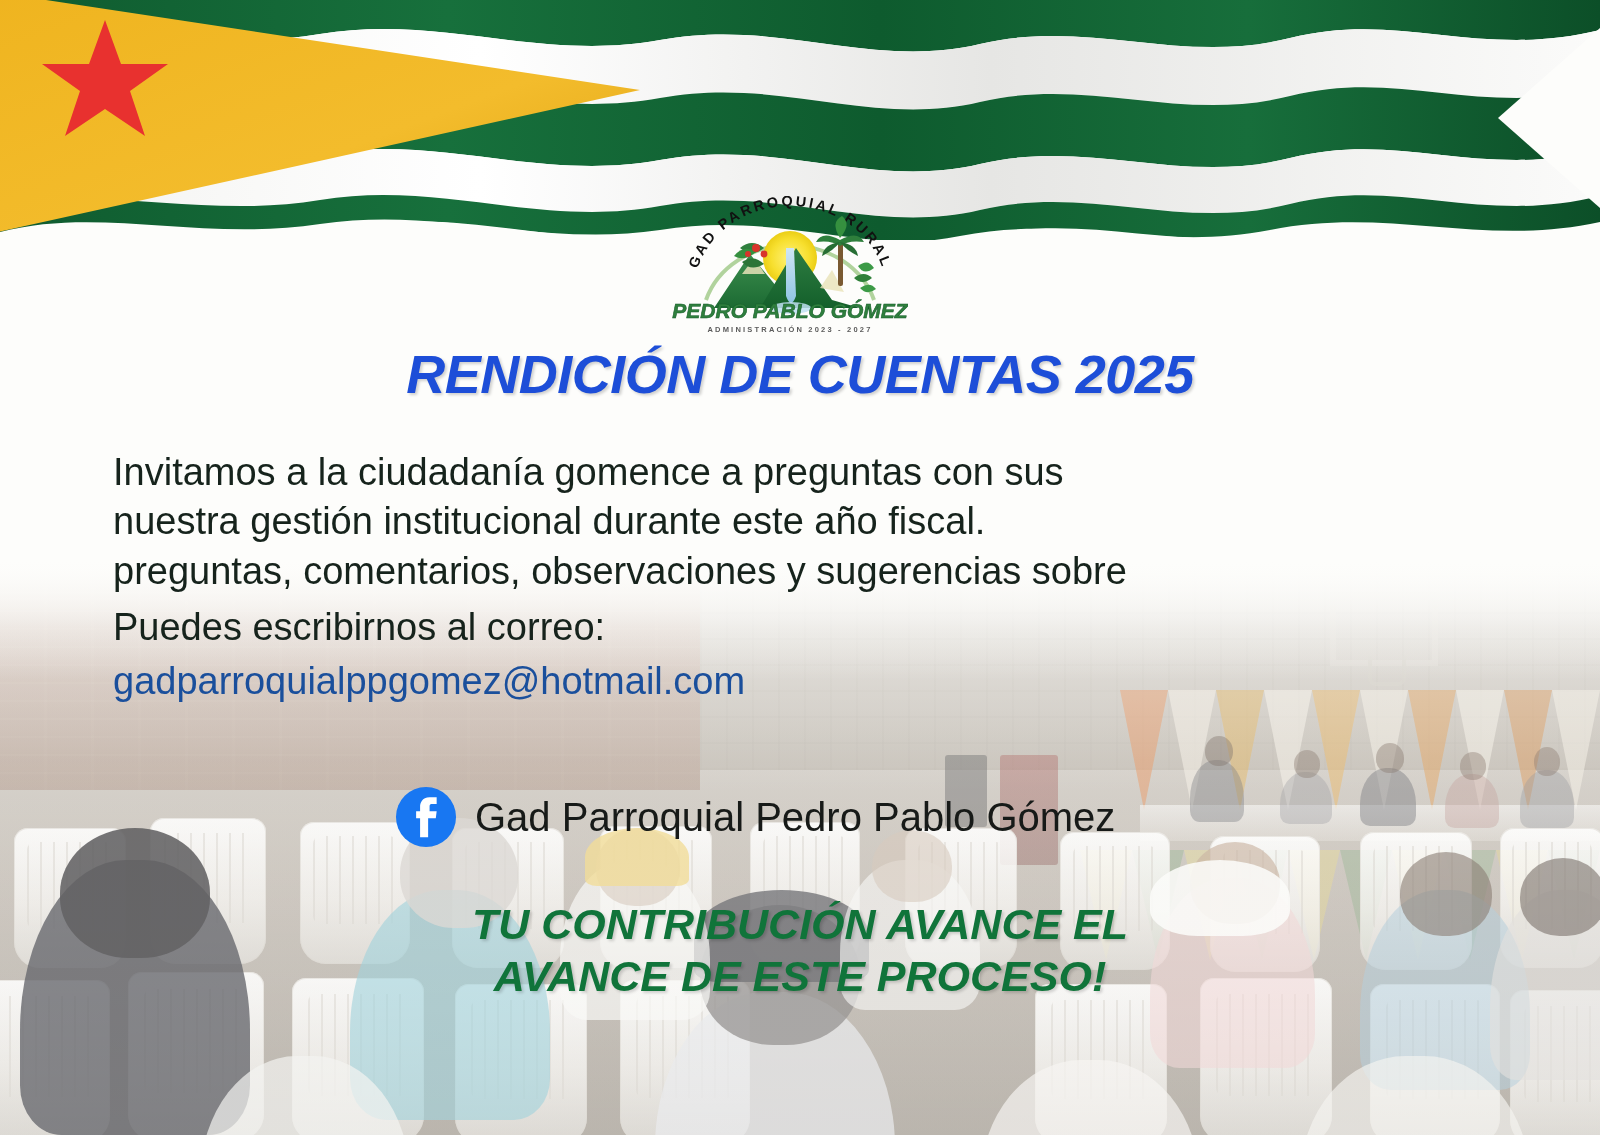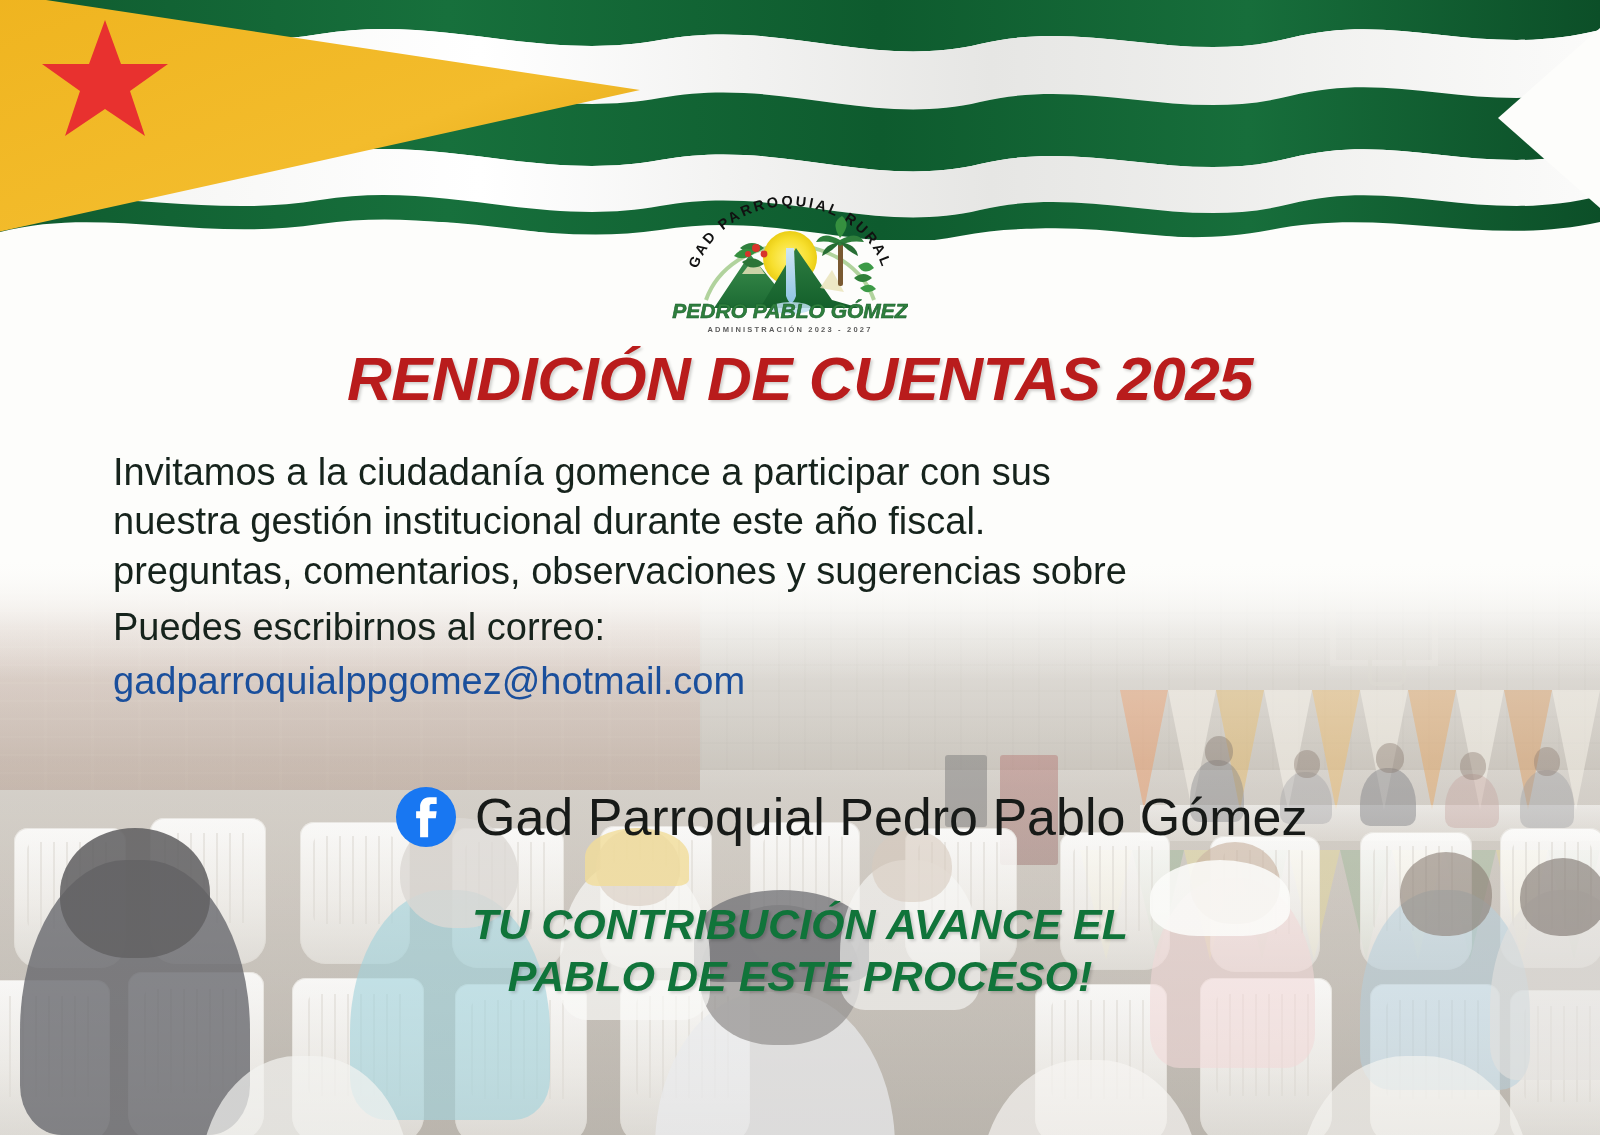--- a/index.html
+++ b/index.html
@@ -134,25 +134,25 @@
 
   
   .logo{
     position:absolute;left:672px;top:196px;width:236px;height:142px;
   }
 
   
   .title{
     position:absolute; left:0; top:343px; width:1600px;
     text-align:center;
-    font-size:62px;
+    font-size:54px;
     font-weight:bold;
     font-style:italic;
     letter-spacing:-0.5px;
-    color:#b91c1c;
+    color:#1d4ed8;
     font-family:"Liberation Sans", sans-serif;
     text-shadow: 2px 2px 3px rgba(0,0,0,0.18);
     white-space:nowrap;
   }
   .para{
     position:absolute; left:113px; top:448px; width:1345px;
     font-size:38px;
     line-height:1.30;
     color:#16231c;
     text-align:justify;
@@ -169,21 +169,21 @@
     position:absolute; left:113px; top:660px;
     font-size:38px; color:#1a4f9c;
     font-family:"Liberation Sans", sans-serif;
   }
   .fb-row{
     position:absolute; left:395px; top:786px;
     display:flex; align-items:center; gap:18px;
   }
   .fb-icon{ width:62px; height:62px; display:block; }
   .fb-name{
-    font-size:52px; color:#171a18;
+    font-size:40px; color:#171a18;
     font-family:"Liberation Sans", sans-serif;
     white-space:nowrap;
   }
   .slogan{
     position:absolute; left:0; top:898px; width:1600px;
     text-align:center;
     font-size:43px; font-weight:bold; font-style:italic;
     color:#10743a;
     line-height:1.22;
     font-family:"Liberation Sans", sans-serif;
@@ -455,34 +455,34 @@
 
       <text x="118" y="122" text-anchor="middle" font-family="'Liberation Sans', sans-serif" font-size="21" font-weight="bold" font-style="italic" fill="#2F7F3D" stroke="#17602C" stroke-width="0.6">PEDRO PABLO GÓMEZ</text>
 
       <text x="118" y="136" text-anchor="middle" font-family="'Liberation Sans', sans-serif" font-size="7.5" font-weight="bold" letter-spacing="2.2" fill="#5B5B5B">ADMINISTRACIÓN 2023 - 2027</text>
     </svg>
   </div>
 
   <div class="title">RENDICIÓN DE CUENTAS 2025</div>
 
   <div class="para">
-    <span>Invitamos a la ciudadanía gomence a participar con sus</span>
+    <span>Invitamos a la ciudadanía gomence a preguntas con sus</span>
     <span style="text-align:left;">nuestra gestión institucional durante este año fiscal.</span>
     <span>preguntas, comentarios, observaciones y sugerencias sobre</span>
   </div>
 
   <div class="mail-label">Puedes escribirnos al correo:</div>
   <div class="mail-addr">gadparroquialppgomez@hotmail.com</div>
 
   <div class="fb-row">
     <svg class="fb-icon" viewBox="0 0 64 64" xmlns="http://www.w3.org/2000/svg">
       <circle cx="32" cy="32" r="31" fill="#1877F2"></circle>
       <path d="M39.6 33.2h-5.4V53h-8.3V33.2h-4.1v-7.1h4.1v-4.5c0-3.9 1.9-9.9 9.9-9.9l7.2.03v6.9h-5.2c-.85 0-2.1.42-2.1 2.3v5.2h7.3l-.9 7.1z" fill="#FFFFFF"></path>
     </svg>
     <span class="fb-name">Gad Parroquial Pedro Pablo Gómez</span>
   </div>
 
   <div class="slogan">
     <span>TU CONTRIBUCIÓN AVANCE EL</span>
-    <span>PABLO DE ESTE PROCESO!</span>
+    <span>AVANCE DE ESTE PROCESO!</span>
   </div>
 
 </div>
 
 </body></html>

